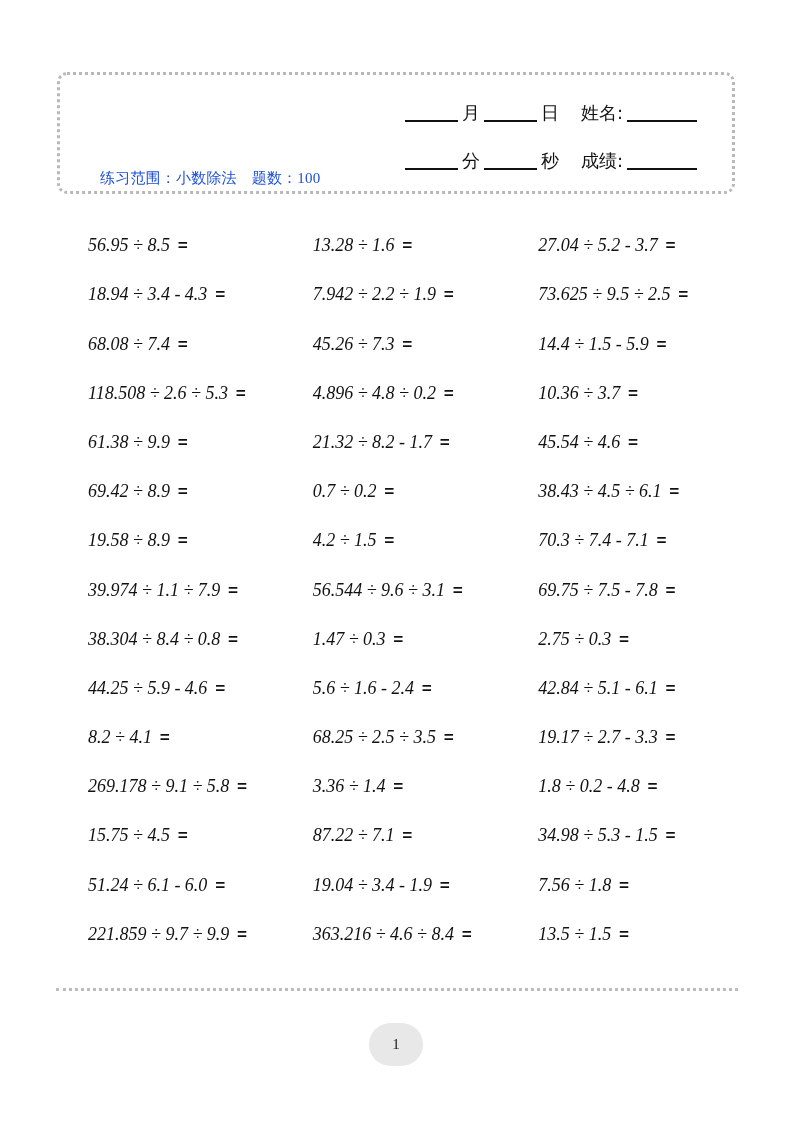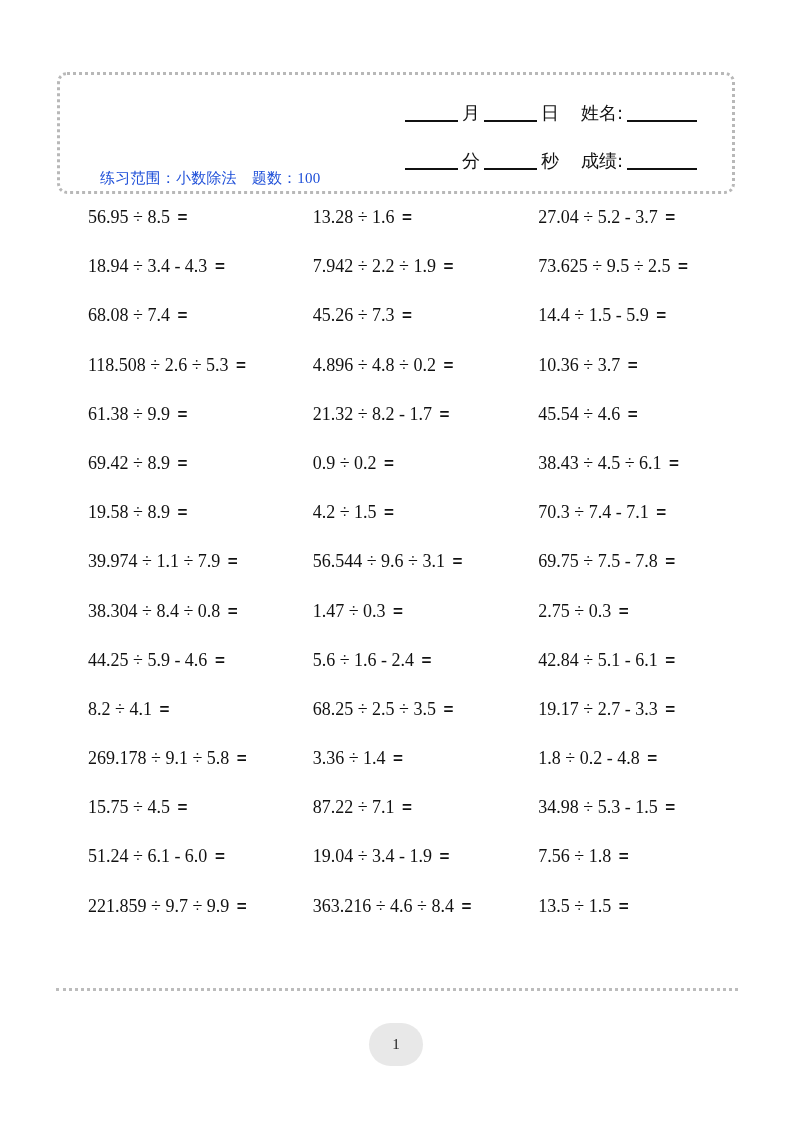--- a/index.html
+++ b/index.html
@@ -64,21 +64,22 @@
 
     .problems {
       position: absolute;
       left: 88px;
       top: 207px;
       width: 640px;
     }
     .row {
       display: flex;
       height: 49.2px;
-      align-items: flex-start;
+      align-items: flex-end;
+      font-style: italic;
     }
     .cell {
       font-size: 18px;
       white-space: nowrap;
     }
     .cell.c0 { width: 225px; }
     .cell.c1 { width: 226px; }
     .cell.c2 { width: 190px; }
     .eq {
       font-family: "Liberation Sans", sans-serif;
@@ -157,21 +158,21 @@
       <div class="cell c1"><span>4.896 ÷ 4.8 ÷ 0.2</span> <span class="eq">=</span></div>
       <div class="cell c2"><span>10.36 ÷ 3.7</span> <span class="eq">=</span></div>
     </div>
     <div class="row">
       <div class="cell c0"><span>61.38 ÷ 9.9</span> <span class="eq">=</span></div>
       <div class="cell c1"><span>21.32 ÷ 8.2 - 1.7</span> <span class="eq">=</span></div>
       <div class="cell c2"><span>45.54 ÷ 4.6</span> <span class="eq">=</span></div>
     </div>
     <div class="row">
       <div class="cell c0"><span>69.42 ÷ 8.9</span> <span class="eq">=</span></div>
-      <div class="cell c1"><span>0.9 ÷ 0.2</span> <span class="eq">=</span></div>
+      <div class="cell c1"><span>0.7 ÷ 0.2</span> <span class="eq">=</span></div>
       <div class="cell c2"><span>38.43 ÷ 4.5 ÷ 6.1</span> <span class="eq">=</span></div>
     </div>
     <div class="row">
       <div class="cell c0"><span>19.58 ÷ 8.9</span> <span class="eq">=</span></div>
       <div class="cell c1"><span>4.2 ÷ 1.5</span> <span class="eq">=</span></div>
       <div class="cell c2"><span>70.3 ÷ 7.4 - 7.1</span> <span class="eq">=</span></div>
     </div>
     <div class="row">
       <div class="cell c0"><span>39.974 ÷ 1.1 ÷ 7.9</span> <span class="eq">=</span></div>
       <div class="cell c1"><span>56.544 ÷ 9.6 ÷ 3.1</span> <span class="eq">=</span></div>

